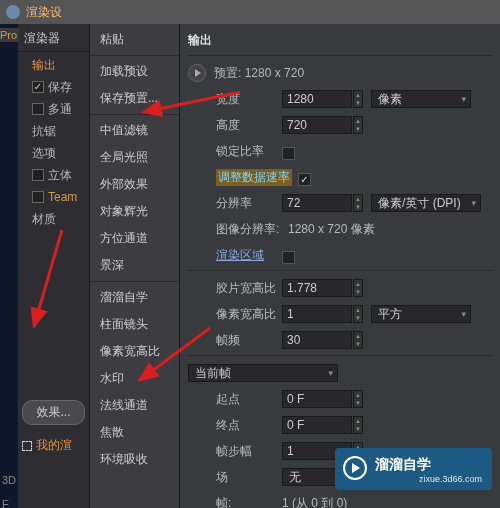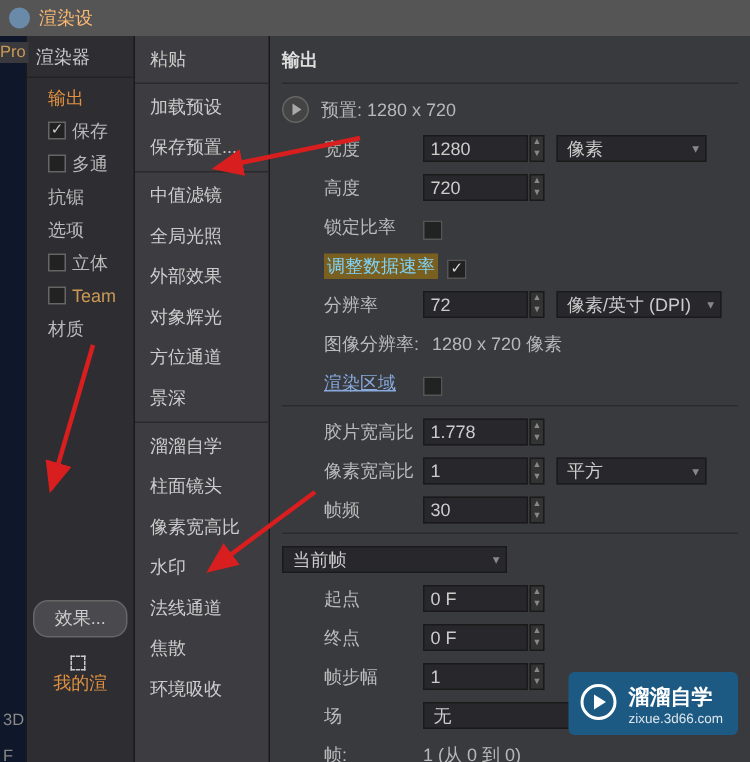--- a/index.html
+++ b/index.html
@@ -16,21 +16,21 @@
   
   .sidebar { width: 72px; background: #2e2e32; border-right: 1px solid #1a1a1a; padding-top: 2px; }
   .section-title { padding: 4px 6px; color: #ccc; border-bottom: 1px solid #222; }
   .tree { padding: 2px 0 0 6px; }
   .tree-row { display: flex; align-items: center; height: 22px; padding-left: 8px; position: relative; }
   .tree-row .cbox { width: 12px; height: 12px; border: 1px solid #666; background: #222; margin-right: 4px; flex-shrink: 0; }
   .tree-row .cbox.checked::after { content: "✓"; font-size: 10px; color: #ccc; display: block; text-align: center; line-height: 10px; }
   .tree-row.active { color: #e09040; }
   .tree-row.team { color: #cc9955; }
   .effects-btn { margin: 170px 4px 0 4px; background: #4a4a4e; border: 1px solid #666; border-radius: 10px; padding: 3px 8px; color: #ccc; text-align: center; cursor: pointer; }
-  .drag-hint { margin: 12px 4px; color: #e09040; font-size: 11px; display: flex; align-items: center; flex-direction: column; }
+  .drag-hint { margin: 12px 4px; color: #e09040; font-size: 11px; display: flex; align-items: center; }
   .drag-hint .sel-icon { width: 10px; height: 10px; border: 1px dashed #ccc; margin-right: 4px; position: relative; }
   
   .dropdown { width: 90px; background: #3d3d41; border-right: 1px solid #1a1a1a; padding-top: 2px; }
   .dropdown-item { padding: 5px 10px; color: #ccc; cursor: pointer; }
   .dropdown-sep { height: 1px; background: #2a2a2a; margin: 2px 0; }
   
   .props { flex: 1; background: #393a3e; padding: 4px 8px; overflow: hidden; }
   .props-header { font-weight: bold; color: #ddd; padding: 4px 0; }
   .props-hr { height: 1px; background: #2a2a2a; margin: 2px 0 6px 0; }
   .prow { display: flex; align-items: flex-end; margin-bottom: 6px; height: 20px; }
@@ -46,21 +46,21 @@
   .pcbox.on::after { content: "✓"; font-size: 10px; color: #ddd; display: block; text-align: center; line-height: 11px; }
   .play-btn { width: 18px; height: 18px; border-radius: 50%; background: #444; border: 1px solid #666; display: flex; align-items: center; justify-content: center; margin-right: 8px; }
   .play-btn::before { content: ""; border-left: 6px solid #aaa; border-top: 4px solid transparent; border-bottom: 4px solid transparent; margin-left: 2px; }
   
   .arrow { position: absolute; pointer-events: none; }
   
   .watermark { position: absolute; right: 8px; bottom: 18px; background: #1d5a83; color: #fff; padding: 8px 10px 6px 40px; border-radius: 4px; }
   .watermark .logo-ring { position: absolute; left: 8px; top: 8px; width: 24px; height: 24px; border: 2px solid #fff; border-radius: 50%; display: flex; align-items: center; justify-content: center; }
   .watermark .logo-ring::before { content: ""; border-left: 8px solid #fff; border-top: 5px solid transparent; border-bottom: 5px solid transparent; margin-left: 2px; }
   .watermark .wm-title { font-size: 14px; font-weight: bold; }
-  .watermark .wm-sub { font-size: 9px; opacity: .85; }
+  .watermark .wm-sub { font-size: 9px; opacity: .85; margin-left: 44px; }
 </style>
 </head>
 <body>
 
 <div class="title-bar">
   <div class="orb"></div>
   <span>渲染设</span>
 </div>
 
 <div class="main-area">

